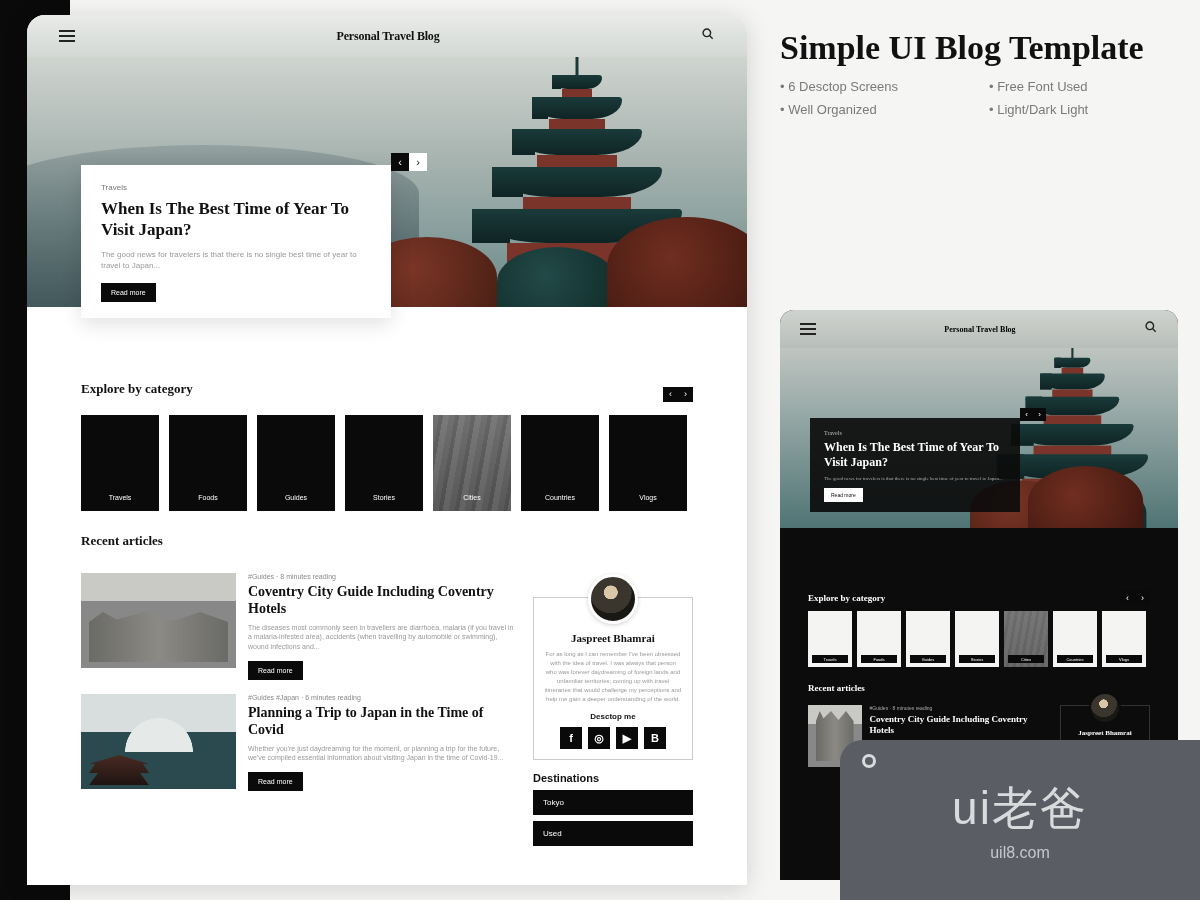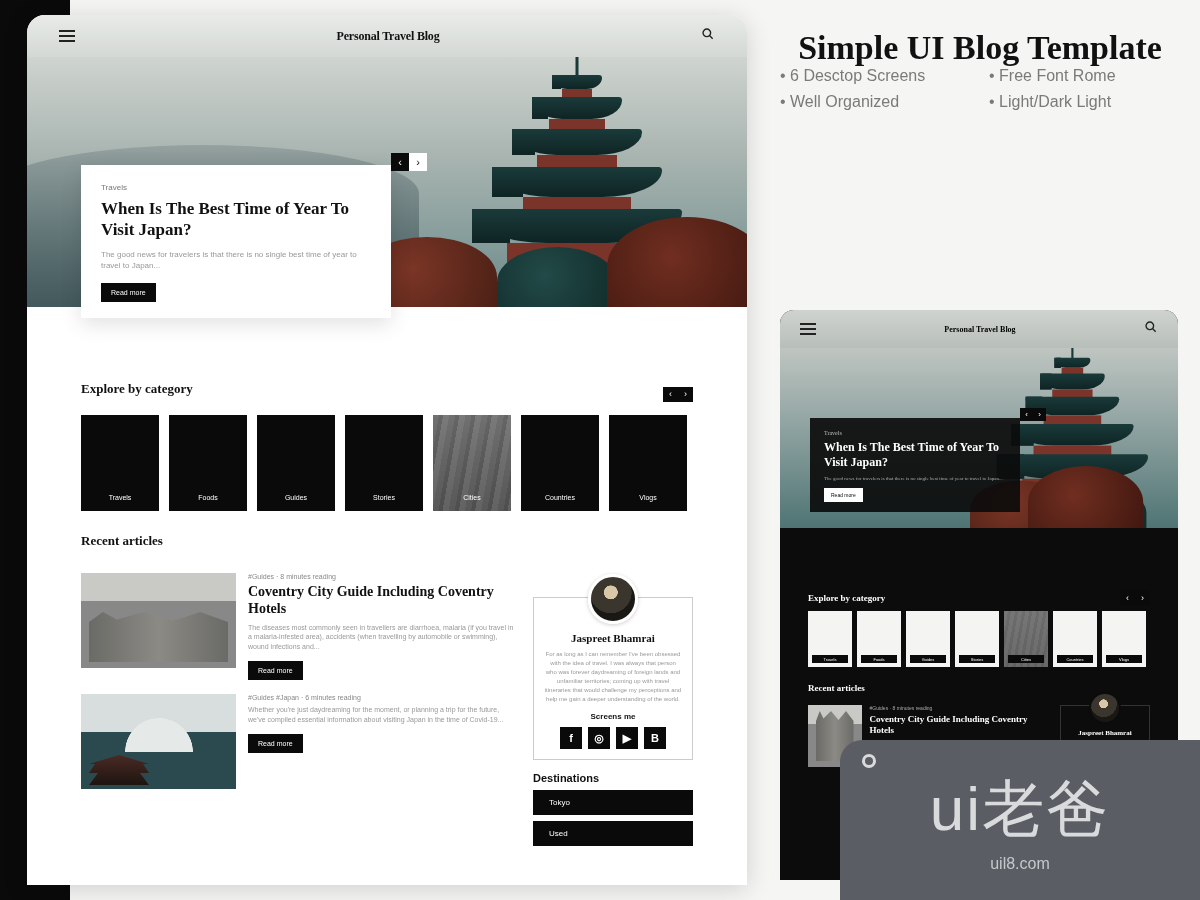--- a/index.html
+++ b/index.html
@@ -116,30 +116,30 @@
 
   .sidebar { width:160px; flex-shrink:0;}
   .author-card { border:1px solid #ccc; padding:14px 10px 10px; text-align:center; font-family:Arial,sans-serif; position:relative;}
   .avatar { width:50px; height:50px; border-radius:50%; background: radial-gradient(circle at 45% 35%, #d9c7a8 18%, #3a362e 19% 55%, #1a1814 56%); margin:-38px auto 8px; border:3px solid #fff; box-shadow:0 1px 4px rgba(0,0,0,0.2);}
   .author-card h5 { font-family: Georgia,serif; font-size:11px; color:#111; margin-bottom:6px;}
   .author-card p { font-size:6px; color:#999; line-height:1.5; margin-bottom:8px;}
   .follow-label { font-size:8px; font-weight:bold; color:#111; margin-bottom:6px;}
   .socials { display:flex; justify-content:center; gap:6px;}
   .soc { width:22px; height:22px; background:#0a0a0a; color:#fff; display:flex; align-items:center; justify-content:center; font-size:11px; font-weight:bold; cursor:pointer; font-family:Arial,sans-serif;}
   .dest-title { font-size:11px; font-family:Arial,sans-serif; font-weight:600; color:#111; margin:12px 0 6px;}
-  .dest { background:#0a0a0a; color:#fff; font-size:8px; font-family:Arial,sans-serif; padding:8px 16px; margin-bottom:6px; cursor:pointer;}
+  .dest { background:#0a0a0a; color:#fff; font-size:8px; font-family:Arial,sans-serif; padding:8px 10px; margin-bottom:6px; cursor:pointer;}
 
   
   .right-col {
     position:absolute; left:780px; top:28px; width:400px;
   }
-  .right-col h1 { font-size:34px; line-height:1.15; color:#111; text-align:center;}
+  .right-col h1 { font-size:34px; line-height:1.15; color:#111; margin-bottom:12px;}
   .theme-line { font-size:22px; font-style:italic; color:#111; display:flex; align-items:center; gap:8px; margin-bottom:18px;}
   .theme-line .dark-chip { background:#0a0a0a; color:#fff; padding:0 8px 2px; font-style:italic;}
-  .features { display:grid; grid-template-columns:1fr 1fr; gap:8px 18px; font-family:Arial,sans-serif; font-size:16px; color:#7a7a78;}
+  .features { display:grid; grid-template-columns:1fr 1fr; gap:8px 18px; font-family:Arial,sans-serif; font-size:13px; color:#7a7a78;}
   .features div::before { content:'• '; }
 
   
   .dark-prev {
     position:absolute; left:780px; top:310px; width:398px; height:570px;
     background:#0c0c0c; border-radius:14px 14px 0 0; overflow:hidden;
   }
   .dp-header { display:flex; align-items:center; justify-content:space-between; padding:10px 20px; background:linear-gradient(#cfd3cf,#b8beb9);}
   .dp-header .hamburger span { background:#222;}
   .dp-title { font-size:8px; font-weight:bold;}
@@ -179,21 +179,21 @@
   .dp-sidebar p{ font-size:4px; color:#888; line-height:1.4; margin-top:3px;}
 
   
   .watermark {
     position:absolute; right:0; bottom:0; width:360px; height:160px;
     background:#5a5e64; border-radius:22px 0 0 0;
     display:flex; flex-direction:column; align-items:center; justify-content:center;
     color:#d8dadc; font-family:Arial,sans-serif;
   }
   .watermark .ring { position:absolute; left:22px; top:14px; width:14px; height:14px; border:3px solid #d8dadc; border-radius:50%;}
-  .watermark .logo { font-size:62px; font-weight:300; letter-spacing:2px;}
+  .watermark .logo { font-size:46px; font-weight:300; letter-spacing:2px;}
   .watermark .logo b { font-weight:400;}
   .watermark .url { font-size:16px; margin-top:4px; color:#c5c8cb;}
 </style>
 </head>
 <body>
 
 <div class="bg-left"></div>
 
 <div class="left-preview">
   <div class="lp-header">
@@ -288,51 +288,52 @@
           <div class="meta">#Guides  ·  8 minutes reading</div>
           <h4>Coventry City Guide Including Coventry Hotels</h4>
           <p>The diseases most commonly seen in travellers are diarrhoea, malaria (if you travel in a malaria-infested area), accidents (when travelling by automobile or swimming), wound infections and...</p>
           <button class="btn-black">Read more</button>
         </div>
       </div>
       <div class="article">
         <div class="thumb japan"></div>
         <div class="body">
           <div class="meta">#Guides  #Japan  ·  6 minutes reading</div>
+          <h4>Planning a Trip to Japan in the Time of Covid</h4>
           <p>Whether you're just daydreaming for the moment, or planning a trip for the future, we've compiled essential information about visiting Japan in the time of Covid-19...</p>
           <button class="btn-black">Read more</button>
         </div>
       </div>
     </div>
 
     <div class="sidebar">
       <div class="author-card" style="margin-top:24px;">
         <div class="avatar"></div>
         <h5>Jaspreet Bhamrai</h5>
         <p>For as long as I can remember I've been obsessed with the idea of travel. I was always that person who was forever daydreaming of foreign lands and unfamiliar territories; coming up with travel itineraries that would challenge my perceptions and help me gain a deeper understanding of the world.</p>
-        <div class="follow-label">Screens me</div>
+        <div class="follow-label">Desctop me</div>
         <div class="socials">
           <div class="soc">f</div>
           <div class="soc">◎</div>
           <div class="soc">▶</div>
           <div class="soc">B</div>
         </div>
       </div>
       <div class="dest-title">Destinations</div>
       <div class="dest">Tokyo</div>
       <div class="dest">Used</div>
     </div>
   </div>
 </div>
 
 <div class="right-col">
   <h1>Simple UI Blog Template</h1>
   <div class="features">
     <div>6 Desctop Screens</div>
-    <div>Free Font Rome</div>
+    <div>Free Font Used</div>
     <div>Well Organized</div>
     <div>Light/Dark Light</div>
   </div>
 </div>
 
 <div class="dark-prev">
   <div class="dp-header">
     <div class="hamburger">
         <span></span>
         <span></span>

